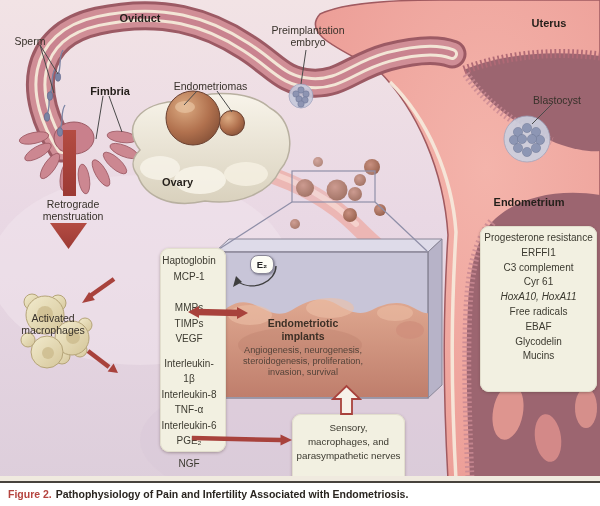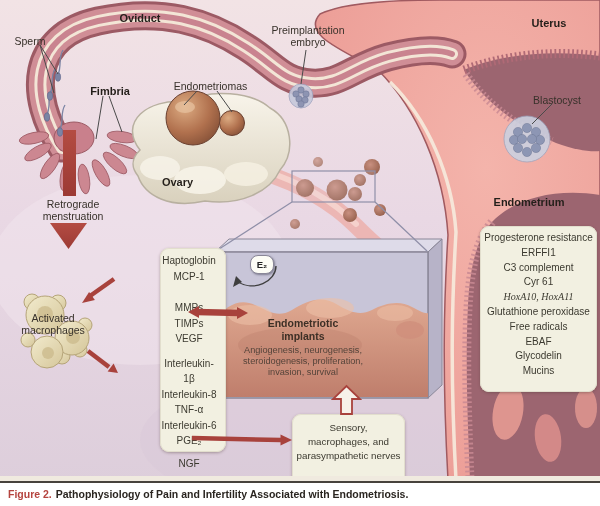--- a/index.html
+++ b/index.html
@@ -10,21 +10,21 @@
   .lbl{position:absolute;text-align:center;color:#37312a;font-size:10.5px;line-height:1.18;}
   .lbl.bold{font-weight:bold;color:#241f1a;font-size:11px;}
   .cbox{position:absolute;background:#f2f0e1;border-radius:9px;
         box-shadow:0 1px 3px rgba(80,60,55,.4), inset 0 0 0 1px #e2decd;
         color:#3c3a30;text-align:center;}
   .pf-box{left:122px;top:248px;width:66px;height:204px;font-size:10px;padding:5px 8px 0 0;box-sizing:border-box;margin-left:38px;}
   .pf-box .row{line-height:15.5px;}
   .g2{margin-top:16px}.g3{margin-top:9px}.g4{margin-top:7px}
   .em-box{left:480px;top:226px;width:117px;height:166px;font-size:10px;padding:5px 0 0 0;box-sizing:border-box;}
   .em-box .row{line-height:14.8px;}
-  .italic{font-style:italic;font-family:Liberation Serif, serif;}
+  .italic{font-style:italic;}
   .nv-box{left:292px;top:414px;width:113px;height:72px;font-size:9.8px;padding-top:7px;box-sizing:border-box;}
   .nv-box .row{line-height:14px;}
   .e2-badge{position:absolute;left:250px;top:255px;width:22px;height:17px;background:#fdfdf6;
         border:1px solid #8a8798;border-radius:8px;box-shadow:1px 1px 2px rgba(60,60,80,.5);
         font-weight:bold;font-size:9.5px;color:#222;text-align:center;line-height:17px;}
   .inset-title{position:absolute;left:248px;top:317px;width:110px;text-align:center;
         font-weight:bold;font-size:10.5px;line-height:12.5px;color:#3d2f26;}
   .inset-sub{position:absolute;left:224px;top:345px;width:158px;text-align:center;
         font-size:9.2px;line-height:10.8px;color:#55443a;}
   .caption{position:absolute;left:0;top:481px;width:600px;height:25px;background:#ffffff;
@@ -240,21 +240,20 @@
     <div class="row">PGE₂</div>
     <div class="row g4">NGF</div>
   </div>
 
   <div class="cbox em-box">
     <div class="row">Progesterone resistance</div>
     <div class="row">ERFFI1</div>
     <div class="row">C3 complement</div>
     <div class="row">Cyr 61</div>
     <div class="row italic">HoxA10, HoxA11</div>
-    <div class="row">Glutathione peroxidase</div>
     <div class="row">Free radicals</div>
     <div class="row">EBAF</div>
     <div class="row">Glycodelin</div>
     <div class="row">Mucins</div>
   </div>
 
   <div class="cbox nv-box">
     <div class="row">Sensory,</div>
     <div class="row">macrophages, and</div>
     <div class="row">parasympathetic nerves</div>

